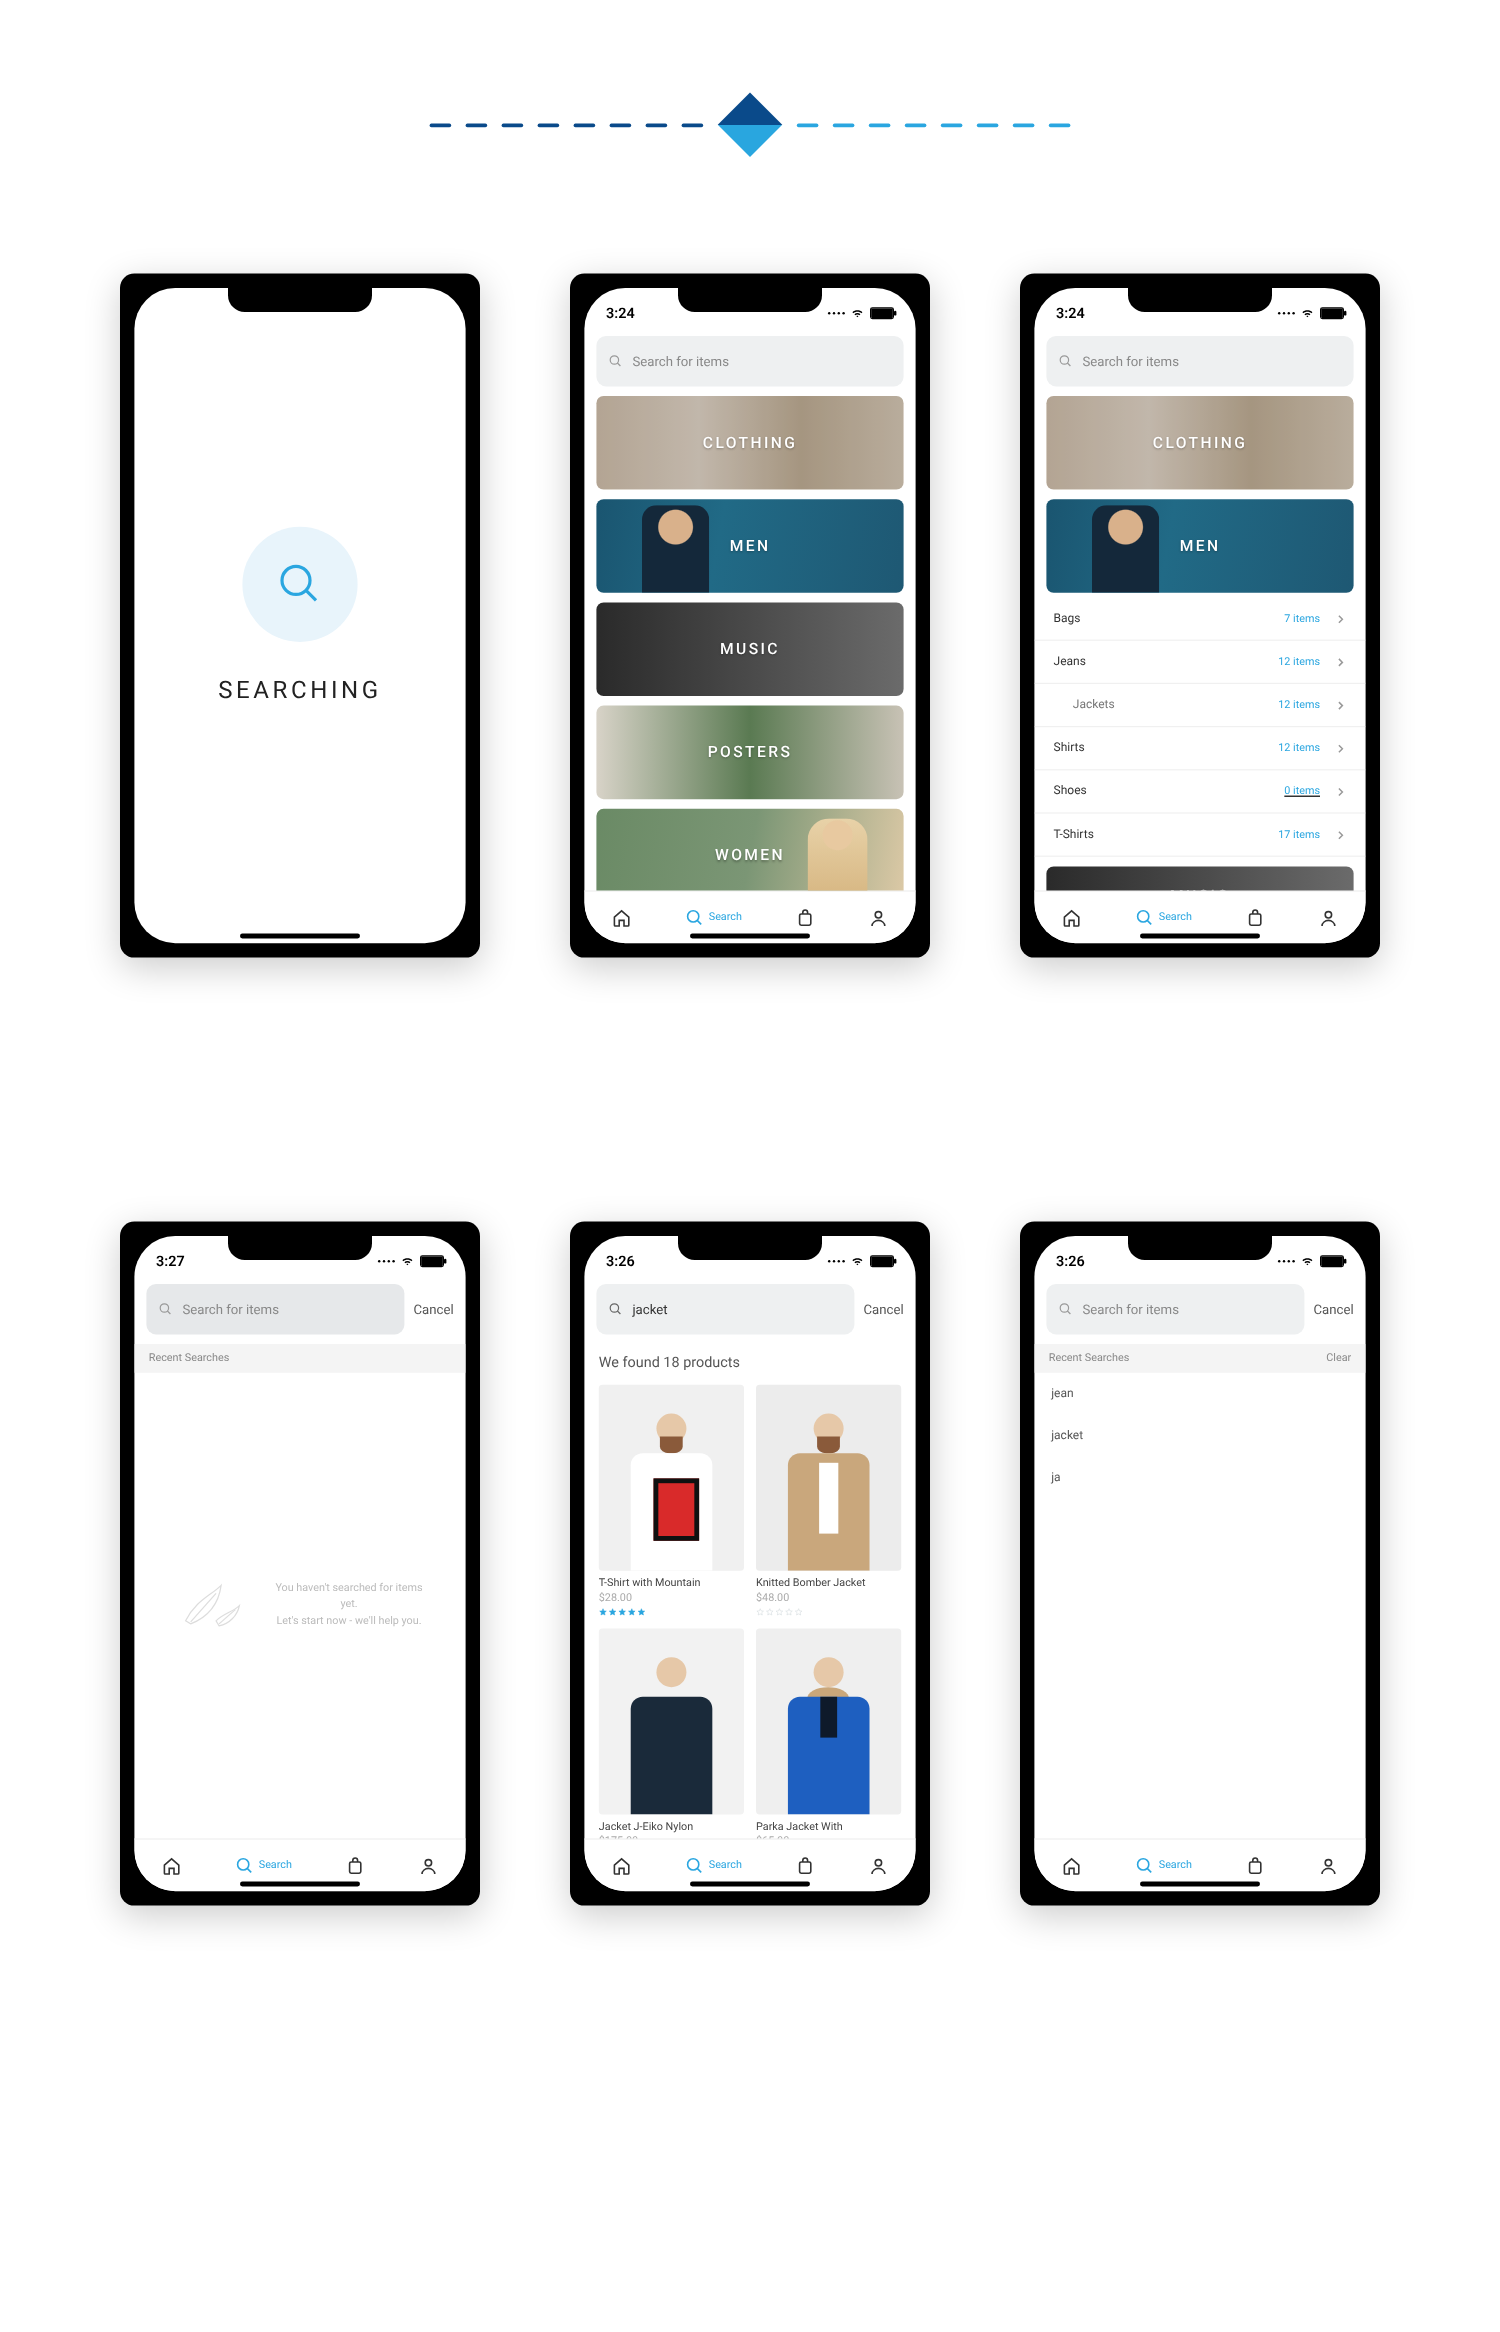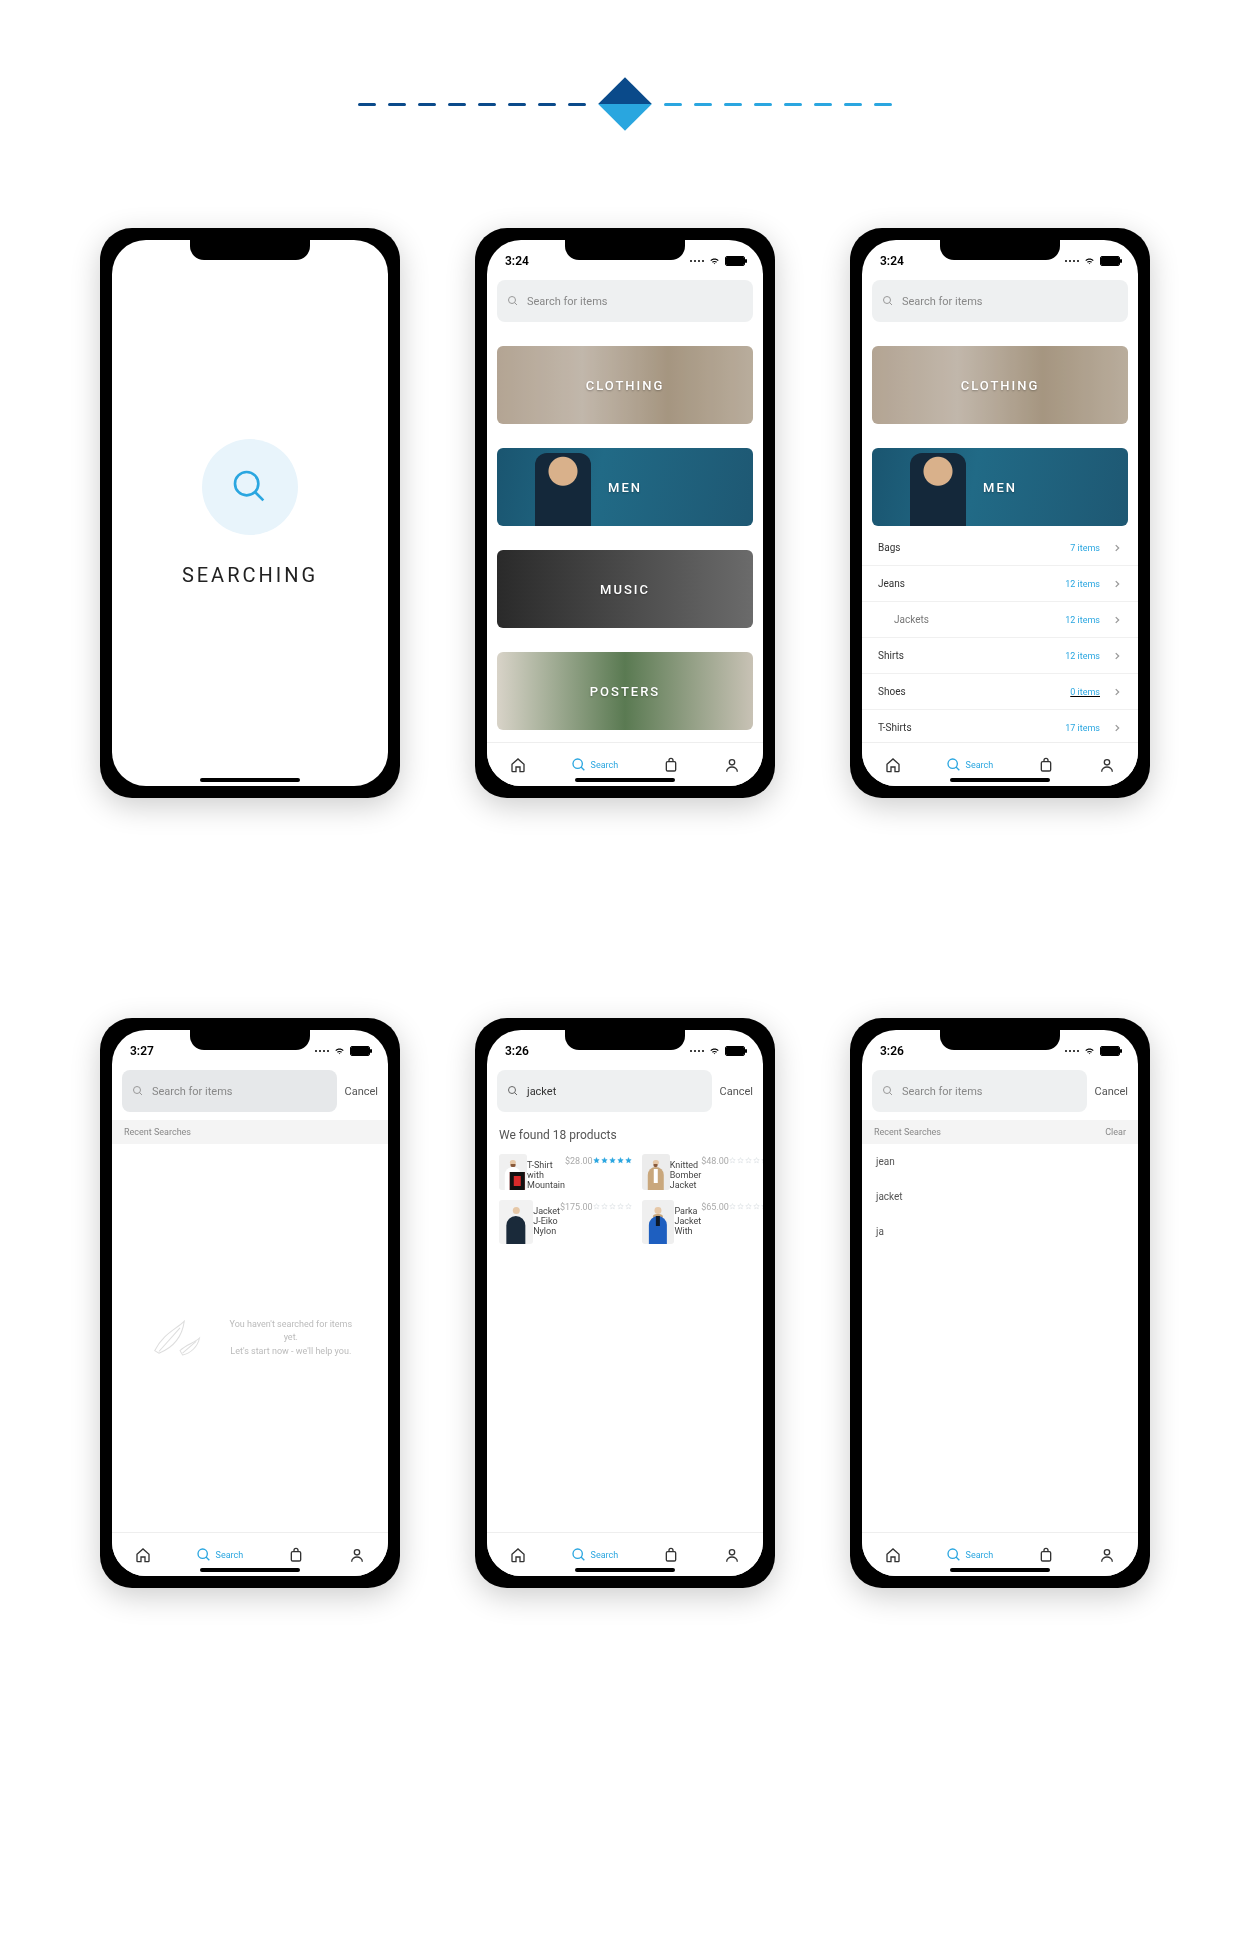--- a/index.html
+++ b/index.html
@@ -29,21 +29,21 @@
     display: grid;
     grid-template-columns: repeat(3, 300px);
     grid-template-rows: repeat(2, 570px);
     gap: 220px 75px;
     justify-content: center;
     padding: 55px 0 120px;
   }
   .phone {
     width: 300px; height: 570px;
     background: #000;
-    border-radius: 32px;
+    border-radius: 12px;
     padding: 12px;
     position: relative;
     box-shadow: 0 8px 30px rgba(0,0,0,0.2);
   }
   .phone .screen {
     width: 100%; height: 100%;
     background: #fff;
     border-radius: 34px;
     overflow: hidden;
     position: relative;
@@ -86,21 +86,21 @@
   .search-text.filled { color: #333; }
   .cancel-btn { font-size: 11px; color: #555; }
 
   
   .content { flex:1; overflow: hidden; position: relative; }
 
   
   .cat-list { display:flex; flex-direction:column; gap:8px; padding: 0 10px; }
   .cat-tile {
     height: 78px; border-radius: 6px; display:flex; align-items:center; justify-content:center;
-    color:#fff; font-size:13px; letter-spacing:2px; font-weight:500; position:relative; overflow:hidden;margin-top:16px;
+    color:#fff; font-size:13px; letter-spacing:2px; font-weight:500; position:relative; overflow:hidden;
   }
   .cat-clothing { background: linear-gradient(90deg,#c8b9a6,#d9cfc2,#b8a890,#cfc3b1); }
   .cat-clothing::before { content:""; position:absolute; inset:0; background:rgba(60,50,40,0.15);}
   .cat-men { background: linear-gradient(100deg,#1a5570 0%,#216a86 40%,#1e5873 100%); }
   .cat-music { background: linear-gradient(90deg,#2a2a2a,#4a4a4a,#6b6b6b); }
   .cat-posters { background: linear-gradient(90deg,#d8d3c8,#5a7a52,#c8c2b5); }
   .cat-women { background: linear-gradient(100deg,#6a8a65 0%,#7b9675 50%,#dcc9a6 100%); }
 
   .cat-tile .silhouette { position:absolute; }
   .cat-men .silhouette {
@@ -153,21 +153,21 @@
 
   
   .section-bar {
     height: 24px; background:#f4f4f4; display:flex; align-items:center; justify-content:space-between;
     padding: 0 12px; font-size: 9px; color:#888;
   }
   .found-bar { padding: 8px 12px; font-size: 12px; color:#555; font-weight:400; }
 
   
   .prod-grid { display:grid; grid-template-columns: 1fr 1fr; gap: 10px; padding: 4px 12px 0; }
-  .prod { display:flex; flex-direction:row; }
+  .prod { display:flex; flex-direction:column; }
   .prod-img {
     width: 100%; aspect-ratio: 0.78; border-radius: 3px;
     display:flex; align-items:flex-end; justify-content:center; overflow:hidden; position:relative;
   }
   .prod-name { font-size: 9px; color:#444; margin-top: 6px; }
   .prod-price { font-size: 9px; color:#aaa; margin-top: 2px; }
   .stars { display:flex; gap:1px; margin-top:3px; }
   .star { width:7px; height:7px; }
 
   

